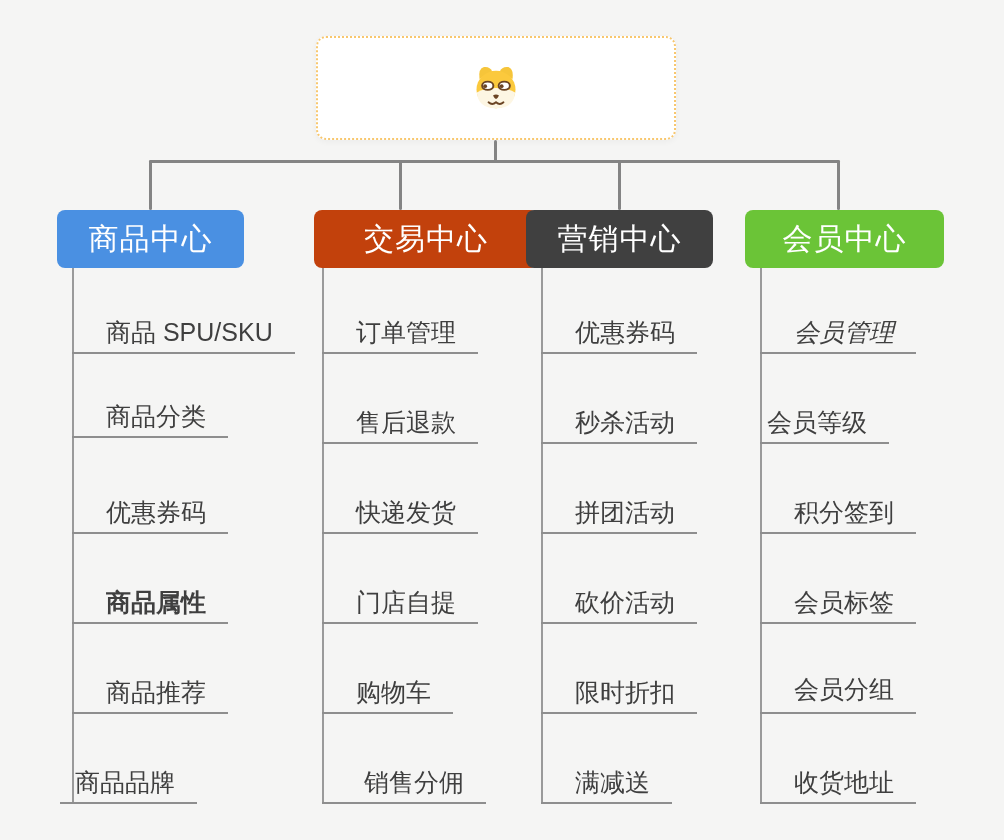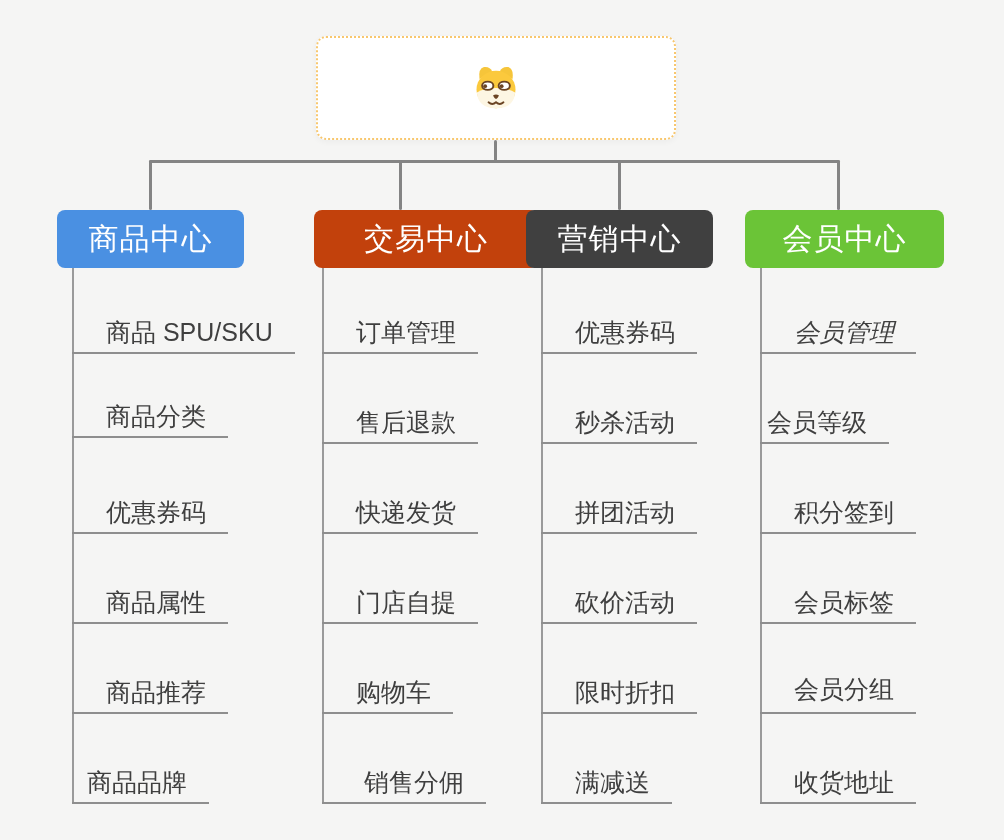--- a/index.html
+++ b/index.html
@@ -74,23 +74,23 @@
 
   <div class="line" style="left:494px;top:140px;width:3px;height:22px;"></div>
   <div class="line" style="left:149px;top:160px;width:691px;height:3px;"></div>
   <div id="branches-layer">
       <div class="line" style="left: 149px; top: 160px; width: 3px; height: 50px;"></div>
       <div class="branch-node" style="left: 57px; width: 187px; background: rgb(74, 144, 226);">商品中心</div>
       <div class="trunk" style="left: 72px; top: 268px; height: 536px;"></div>
       <div class="child-node" style="left: 72px; top: 312px;">商品 SPU/SKU</div>
       <div class="child-node" style="left: 72px; top: 396px;">商品分类</div>
       <div class="child-node" style="left: 72px; top: 492px;">优惠券码</div>
-      <div class="child-node" style="left: 72px; top: 582px;">商品属性</div>
+      <div class="child-node" style="left: 72px; top: 582px; font-weight: bold;">商品属性</div>
       <div class="child-node" style="left: 72px; top: 672px;">商品推荐</div>
-      <div class="child-node" style="left: 72px; top: 762px; padding-left: 15px;">商品品牌</div>
+      <div class="child-node" style="left: 60px; top: 762px; padding-left: 15px;">商品品牌</div>
       <div class="line" style="left: 399px; top: 160px; width: 3px; height: 50px;"></div>
       <div class="branch-node" style="left: 314px; width: 224px; background: #c2410c;">交易中心</div>
       <div class="trunk" style="left: 322px; top: 268px; height: 536px;"></div>
       <div class="child-node" style="left: 322px; top: 312px;">订单管理</div>
       <div class="child-node" style="left: 322px; top: 402px;">售后退款</div>
       <div class="child-node" style="left: 322px; top: 492px;">快递发货</div>
       <div class="child-node" style="left: 322px; top: 582px;">门店自提</div>
       <div class="child-node" style="left: 322px; top: 672px;">购物车</div>
       <div class="child-node" style="left: 322px; top: 762px; padding-left: 42px;">销售分佣</div>
       <div class="line" style="left: 618px; top: 160px; width: 3px; height: 50px;"></div>

